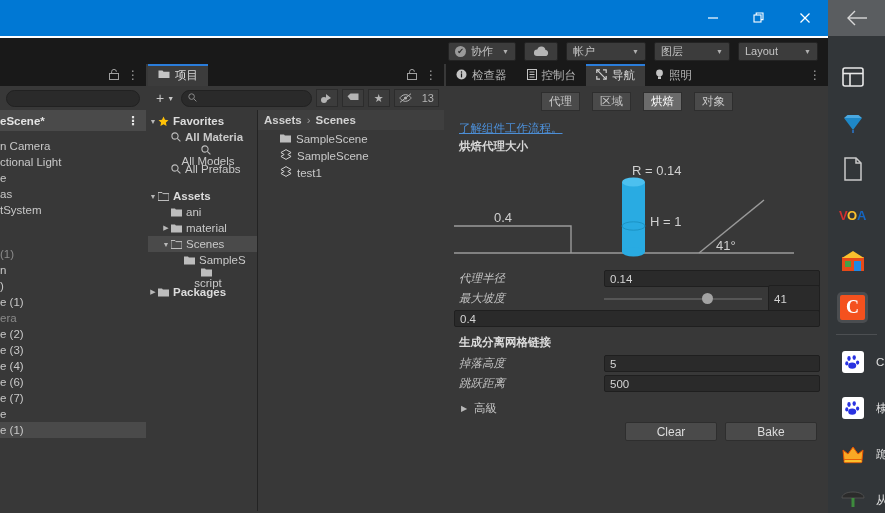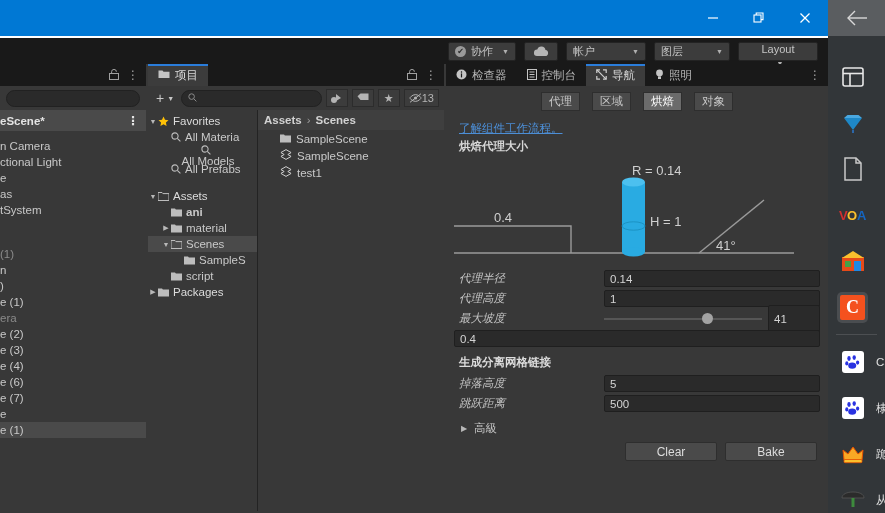--- a/index.html
+++ b/index.html
@@ -45,21 +45,21 @@
   }
   .tb-btn .caret { font-size: 7px; color: #b0b0b0; margin-left: 4px; }
   .collab-check {
     width: 11px; height: 11px; border-radius: 50%;
     background: #9a9a9a; color: #2b2b2b; font-size: 8px;
     display: flex; align-items: center; justify-content: center;
   }
   .tb-cloud { width: 34px; justify-content: center; padding: 0; }
   .tb-layers { min-width: 76px; }
   .tb-account { min-width: 80px; }
-  .tb-layout { min-width: 80px; flex-direction: column; }
+  .tb-layout { min-width: 80px; }
   .tb-label { flex: 1; }
 
   
   .editor-body {
     position: absolute; left: 0; top: 64px; width: 828px; height: 449px;
     background: #383838;
   }
 
   
   .panel { position: absolute; top: 0; height: 449px; background: #383838; }
@@ -125,35 +125,35 @@
     border-radius: 9px; display: flex; align-items: center;
     padding: 0 6px; color: #8a8a8a; font-size: 10px;
   }
   .proj-icon-btn {
     width: 22px; height: 18px; background: #3c3c3c; border: 1px solid #2c2c2c;
     display: flex; align-items: center; justify-content: center;
     color: #b4b4b4; font-size: 11px;
   }
   .proj-hidden {
     height: 18px; background: #3c3c3c; border: 1px solid #2c2c2c;
-    display: flex; align-items: center; gap: 0; padding: 0 4px;
+    display: flex; align-items: center; gap: 10px; padding: 0 4px;
     color: #b4b4b4; font-size: 11px;
   }
   .proj-split { display: flex; height: 401px; }
   .proj-tree {
     width: 110px; background: #383838; padding-top: 3px;
     border-right: 1px solid #232323; overflow: hidden;
   }
   .tree-row {
     height: 16px; display: flex; align-items: center;
     font-size: 11.5px; color: #c9c9c9; white-space: nowrap;
     padding-right: 2px;
   }
   .tree-row.selected { background: #4a4a4a; }
-  .tree-row.bold { font-weight: normal; color: #dcdcdc; }
+  .tree-row.bold { font-weight: bold; color: #dcdcdc; }
   .tw { width: 10px; display: inline-block; text-align: center;
         font-size: 7px; color: #b8b8b8; flex: none; }
   .tree-gap { height: 11px; }
   .ficon { margin-right: 4px; display: inline-flex; flex: none; }
 
   .proj-content { flex: 1; background: #383838; }
   .breadcrumb {
     height: 20px; display: flex; align-items: center; gap: 5px;
     padding-left: 6px; font-size: 11.5px; color: #d2d2d2; font-weight: bold;
     background: #3f3f3f;
@@ -464,21 +464,21 @@
         <div class="proj-tree" id="proj-tree">
             <div class="tree-row bold" style="padding-left: 0px;">
               <span class="tw">▼</span>
               <span class="ficon">
                 <svg width="11" height="11" viewBox="0 0 11 11">
                   <path d="M5.5 0.5l1.5 3.3 3.5 0.4-2.6 2.4 0.7 3.5-3.1-1.8-3.1 1.8 0.7-3.5-2.6-2.4 3.5-0.4z" fill="#ffc107"></path>
                 </svg>
               </span>
               <span>Favorites</span>
             </div>
-            <div class="tree-row" style="padding-left: 13px;">
+            <div class="tree-row" style="padding-left: 13px; font-weight: bold;">
               <span class="tw"></span>
               <span class="ficon">
                 <svg width="10" height="10" viewBox="0 0 10 10">
                   <circle cx="4" cy="4" r="3.1" fill="none" stroke="#bdbdbd" stroke-width="1.1"></circle>
                   <line x1="6.3" y1="6.3" x2="9.4" y2="9.4" stroke="#bdbdbd" stroke-width="1.1"></line>
                 </svg>
               </span>
               <span>All Materia</span>
             </div>
             <div class="tree-row" style="padding-left: 13px; flex-direction: column;">
@@ -504,21 +504,21 @@
             <div class="tree-gap"></div>
             <div class="tree-row bold" style="padding-left: 0px;">
               <span class="tw">▼</span>
               <span class="ficon">
                 <svg width="11" height="9" viewBox="0 0 11 9">
                   <path d="M0 0.5h4l0.9 1.1H11V8.5H0z" fill="none" stroke="#bdbdbd" stroke-width="1"></path>
                 </svg>
               </span>
               <span>Assets</span>
             </div>
-            <div class="tree-row" style="padding-left: 13px; font-weight: bold;">
+            <div class="tree-row" style="padding-left: 13px;">
               <span class="tw"></span>
               <span class="ficon">
                 <svg width="11" height="9" viewBox="0 0 11 9">
                   <path d="M0 0.5h4l0.9 1.1H11V8.5H0z" fill="#bdbdbd"></path>
                 </svg>
               </span>
               <span>ani</span>
             </div>
             <div class="tree-row" style="padding-left: 13px;">
               <span class="tw">▶</span>
@@ -540,21 +540,21 @@
             </div>
             <div class="tree-row" style="padding-left: 26px;">
               <span class="tw"></span>
               <span class="ficon">
                 <svg width="11" height="9" viewBox="0 0 11 9">
                   <path d="M0 0.5h4l0.9 1.1H11V8.5H0z" fill="#bdbdbd"></path>
                 </svg>
               </span>
               <span>SampleS</span>
             </div>
-            <div class="tree-row" style="padding-left: 13px;">
+            <div class="tree-row" style="padding-left: 13px; flex-direction: column;">
               <span class="tw"></span>
               <span class="ficon">
                 <svg width="11" height="9" viewBox="0 0 11 9">
                   <path d="M0 0.5h4l0.9 1.1H11V8.5H0z" fill="#bdbdbd"></path>
                 </svg>
               </span>
               <span>script</span>
             </div>
             <div class="tree-row bold" style="padding-left: 0px;">
               <span class="tw">▶</span>
@@ -668,24 +668,20 @@
             <text x="262" y="92" fill="#cfcfcf" font-size="13" font-family="Liberation Sans, sans-serif">41°</text>
           </svg>
         </div>
 
         <div id="prop-list">
             <div class="prop-row">
               <div class="prop-label">代理半径</div>
               <div class="prop-field">0.14</div>
             </div>
             <div class="prop-row">
-              <div class="prop-label">代理高度</div>
-              <div class="prop-field">1</div>
-            </div>
-            <div class="prop-row">
               <div class="prop-label">最大坡度</div>
               <div class="slider-wrap">
                 <div class="slider-track">
                   <div class="bar"></div>
                   <div class="knob" style="left: 62%;"></div>
                 </div>
                 <div class="slider-num">41</div>
               </div>
             </div>
             <div class="prop-row">

